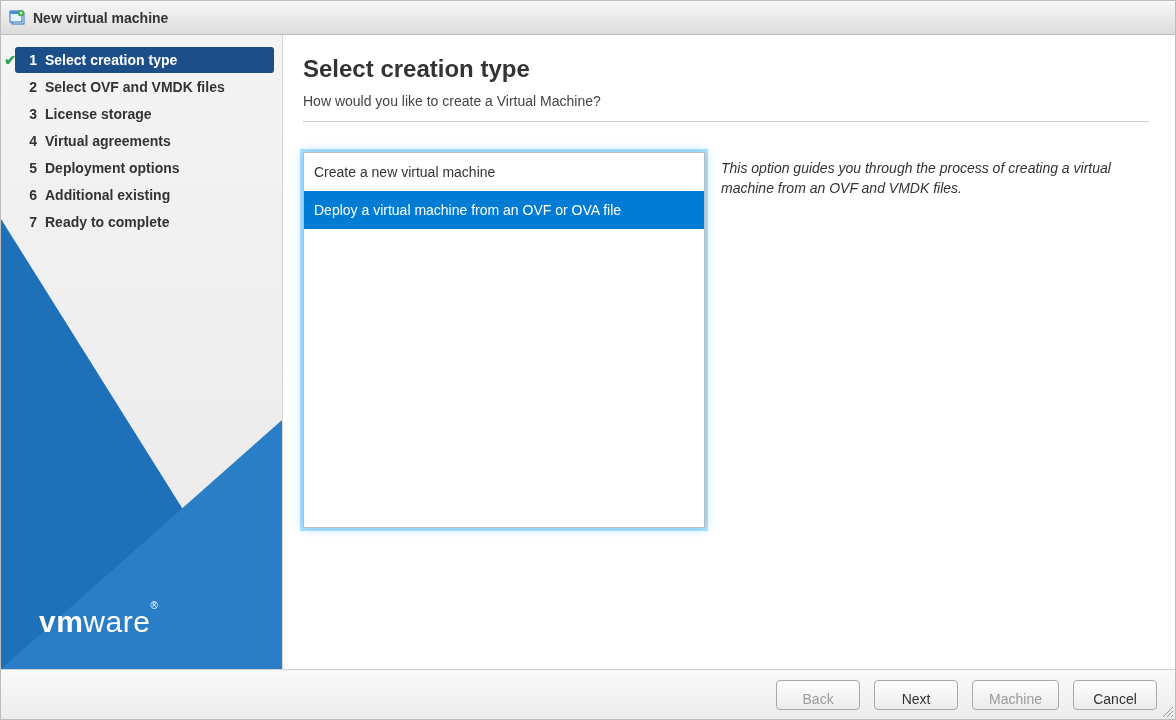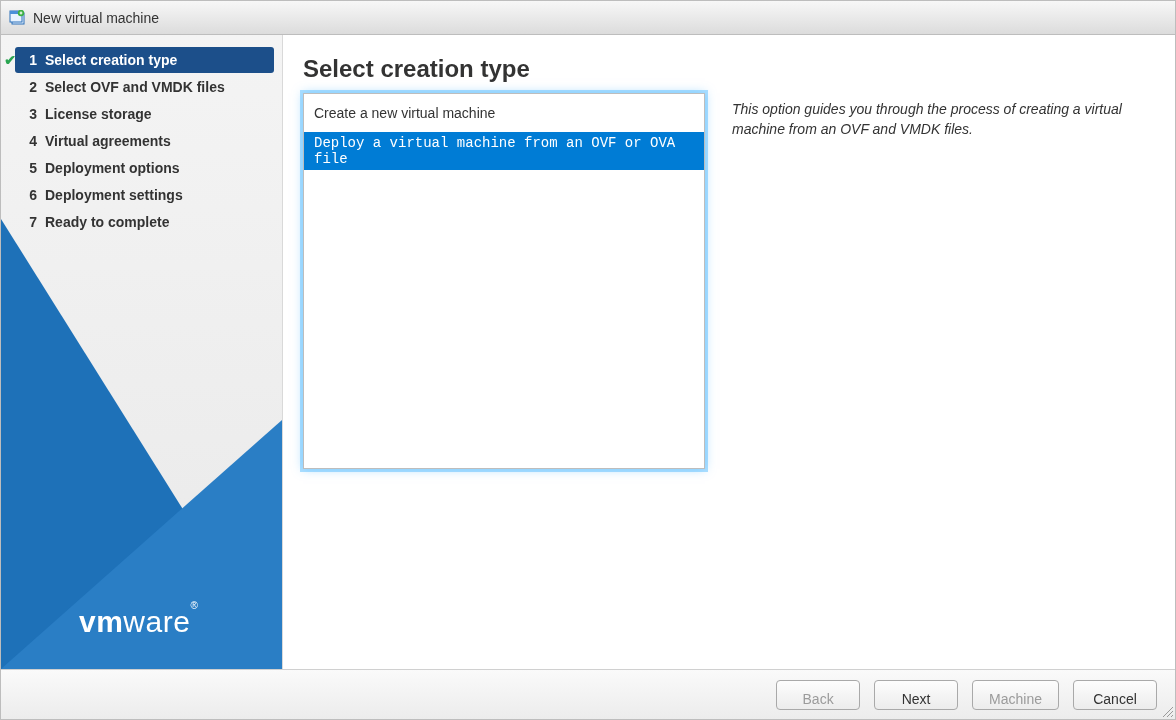--- a/index.html
+++ b/index.html
@@ -16,21 +16,21 @@
     }
 
     .titlebar {
       height: 34px;
       display: flex;
       align-items: center;
       padding: 0 8px;
       gap: 6px;
       background: linear-gradient(#f7f7f7, #dcdcdc);
       border-bottom: 1px solid #bdbdbd;
-      font-weight: normal;
+      font-weight: bold;
       color: #333;
       font-size: 14px;
     }
     .titlebar .icon svg { display: block; }
 
     .body {
       display: flex;
       flex: 1;
       min-height: 0;
     }
@@ -74,21 +74,20 @@
       pointer-events: none;
     }
 
     .logo {
       position: absolute;
       left: 38px;
       bottom: 30px;
       color: #fff;
       font-size: 30px;
       letter-spacing: 0.5px;
-      margin-left: 40px;
     }
     .logo .bold { font-weight: 800; }
     .logo .light { font-weight: 300; }
     .logo sup { font-size: 10px; position: relative; top: -12px; }
 
     .main {
       flex: 1;
       padding: 20px 26px 0 20px;
       display: flex;
       flex-direction: column;
@@ -102,21 +101,21 @@
     .main .sub {
       font-size: 14px;
       color: #444;
       padding-bottom: 12px;
       border-bottom: 1px solid #ccc;
       margin-bottom: 30px;
     }
 
     .content-row {
       display: flex;
-      gap: 27px;
+      gap: 16px;
     }
 
     .list {
       width: 402px;
       height: 376px;
       border: 1px solid #bdbdbd;
       background: #fff;
       box-shadow: 0 0 0 3px rgba(76,183,255,0.45), 0 0 10px rgba(76,183,255,0.5);
       overflow: hidden;
     }
@@ -126,21 +125,20 @@
       align-items: center;
       padding: 0 10px;
       font-size: 14px;
       color: #333;
       border-bottom: 0;
       cursor: default;
     }
     .list-item.selected {
       background: #007cd5;
       color: #fff;
-      font-family: Liberation Mono, monospace;
     }
 
     .desc {
       flex: 1;
       font-size: 14px;
       color: #333;
       line-height: 1.45;
       padding-top: 6px;
       font-style: italic;
     }
@@ -225,35 +223,36 @@
           <span class="label">Virtual agreements</span>
         </li>
         <li class="step">
           <span class="check">✔</span>
           <span class="num">5</span>
           <span class="label">Deployment options</span>
         </li>
         <li class="step">
           <span class="check">✔</span>
           <span class="num">6</span>
-          <span class="label">Deployment settings</span>
+          <span class="label">Additional existing</span>
         </li>
         <li class="step">
           <span class="check">✔</span>
           <span class="num">7</span>
           <span class="label">Ready to complete</span>
         </li>
       </ul>
       <div class="logo">
         <span class="bold">vm</span><span class="light">ware</span><sup>®</sup>
       </div>
     </div>
 
     <div class="main">
       <h1>Select creation type</h1>
+      <div class="sub">How would you like to create a Virtual Machine?</div>
 
       <div class="content-row">
         <div class="list">
           <div class="list-item">Create a new virtual machine</div>
           <div class="list-item selected">Deploy a virtual machine from an OVF or OVA file</div>
         </div>
         <div class="desc">This option guides you through the process of creating a virtual machine from an OVF and VMDK files.</div>
       </div>
     </div>
 

